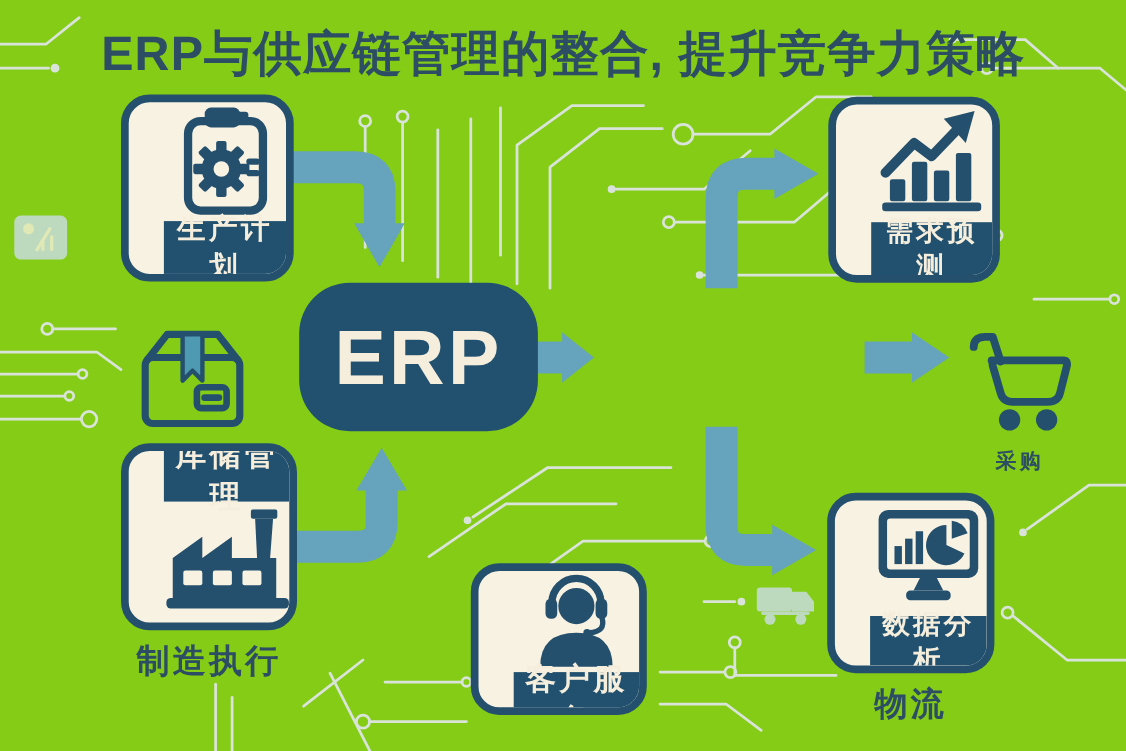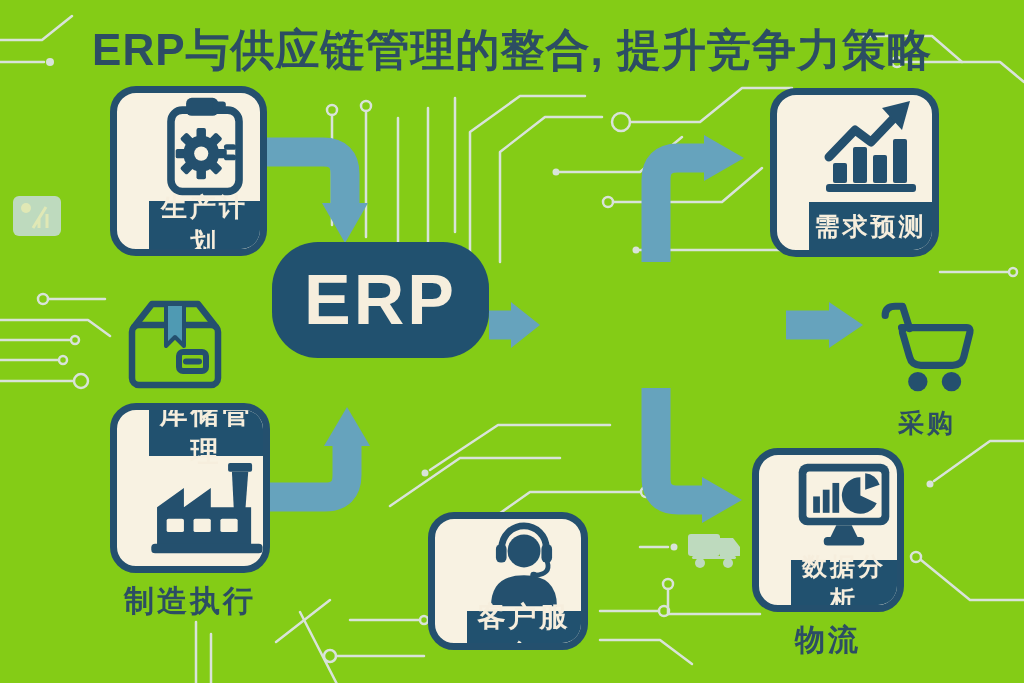--- a/index.html
+++ b/index.html
@@ -25,44 +25,44 @@
   }
   .icon-area{flex:1;display:flex;align-items:center;justify-content:center;}
   .band{
     background:#21516f;color:#f6eedd;font-weight:bold;text-align:center;
     display:flex;align-items:center;justify-content:center;
     letter-spacing:3px;flex:0 0 auto;
   }
 
   #box-production{left:110px;top:86px;width:157px;height:170px;}
   #box-production .band{height:48px;font-size:26px;}
-  #box-forecast{left:770px;top:88px;width:169px;height:169px;}
+  #box-forecast{left:753px;top:88px;width:156px;height:169px;}
   #box-forecast .band{height:48px;font-size:25px;}
   #box-warehouse{left:110px;top:403px;width:160px;height:170px;align-items:center;}
   #box-warehouse .band{height:46px;font-size:28px;}
   #box-analysis{left:752px;top:448px;width:152px;height:164px;justify-content:space-between;}
   #box-analysis .band{height:45px;font-size:25px;}
   #box-service{left:428px;top:512px;width:160px;height:138px;}
   #box-service .band{height:49px;font-size:28px;}
 
   .pill{
     background:#21516f;color:#f6eedd;display:flex;align-items:center;justify-content:center;
     font-weight:900;
   }
-  #pill-erp{left:272px;top:242px;width:217px;height:116px;border-radius:46px;
+  #pill-erp{left:272px;top:257px;width:217px;height:135px;border-radius:46px;
     font-size:70px;letter-spacing:3px;}
   #pill-scm{left:533px;top:262px;width:252px;height:126px;border-radius:63px;
     font-size:40px;letter-spacing:2px;}
 
   #icon-package{left:120px;top:293px;}
   #icon-cart{left:876px;top:296px;}
 
   .free-label{color:#2c4d63;font-weight:bold;text-align:center;letter-spacing:3px;}
   #label-manufacturing{left:110px;top:581px;width:160px;font-size:30px;}
-  #label-procurement{left:876px;top:406px;width:102px;font-size:26px;}
+  #label-procurement{left:876px;top:406px;width:102px;font-size:19px;}
   #label-logistics{left:768px;top:620px;width:120px;font-size:30px;}
 </style>
 </head>
 <body>
 
 <div class="stage">
 
   <svg class="bg-layer" width="1024" height="683" viewBox="0 0 1024 683">
     <g stroke="#d9e3d9" stroke-width="2.5" fill="none" stroke-linecap="round" stroke-linejoin="round">
       <path d="M0,40 H42 L72,16"></path>

